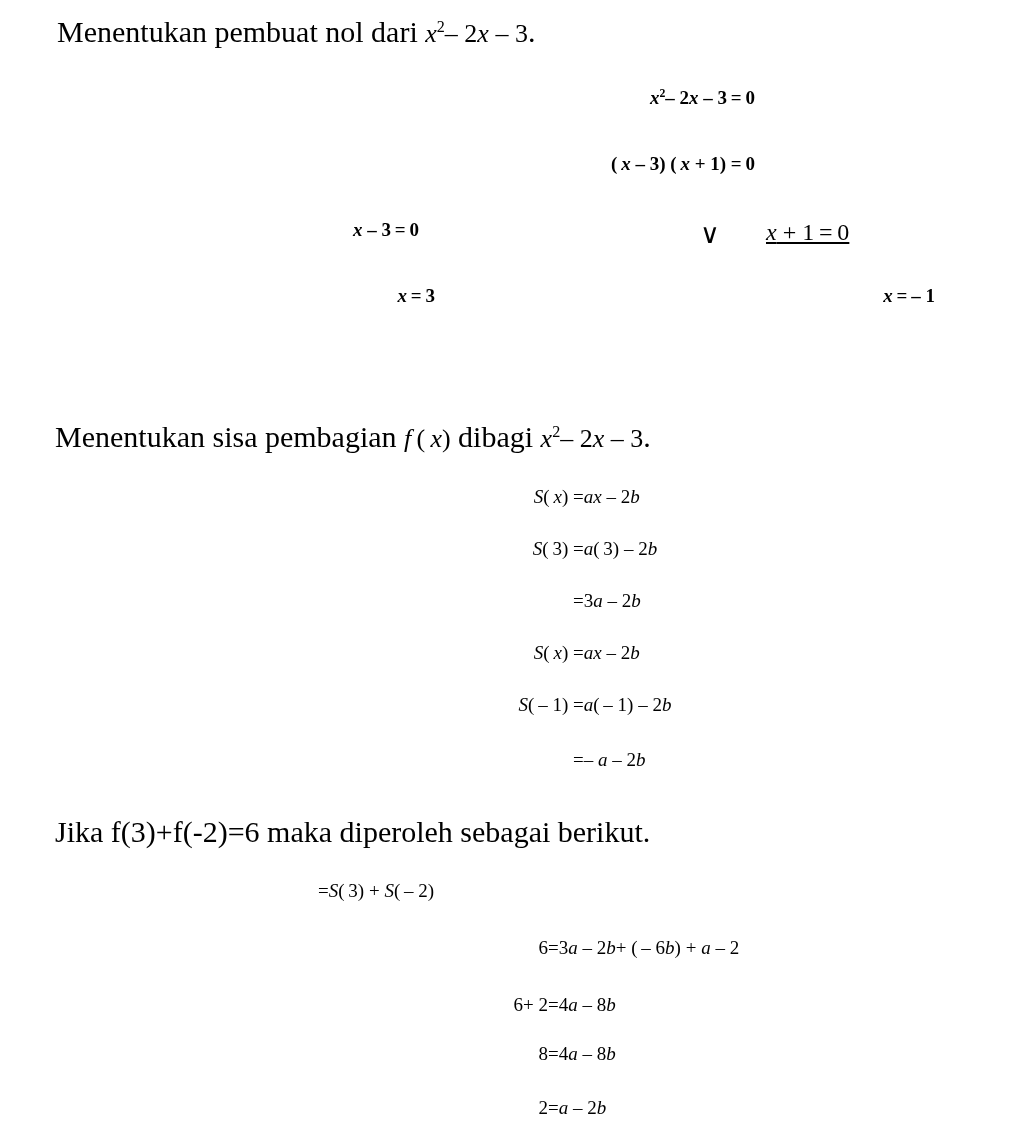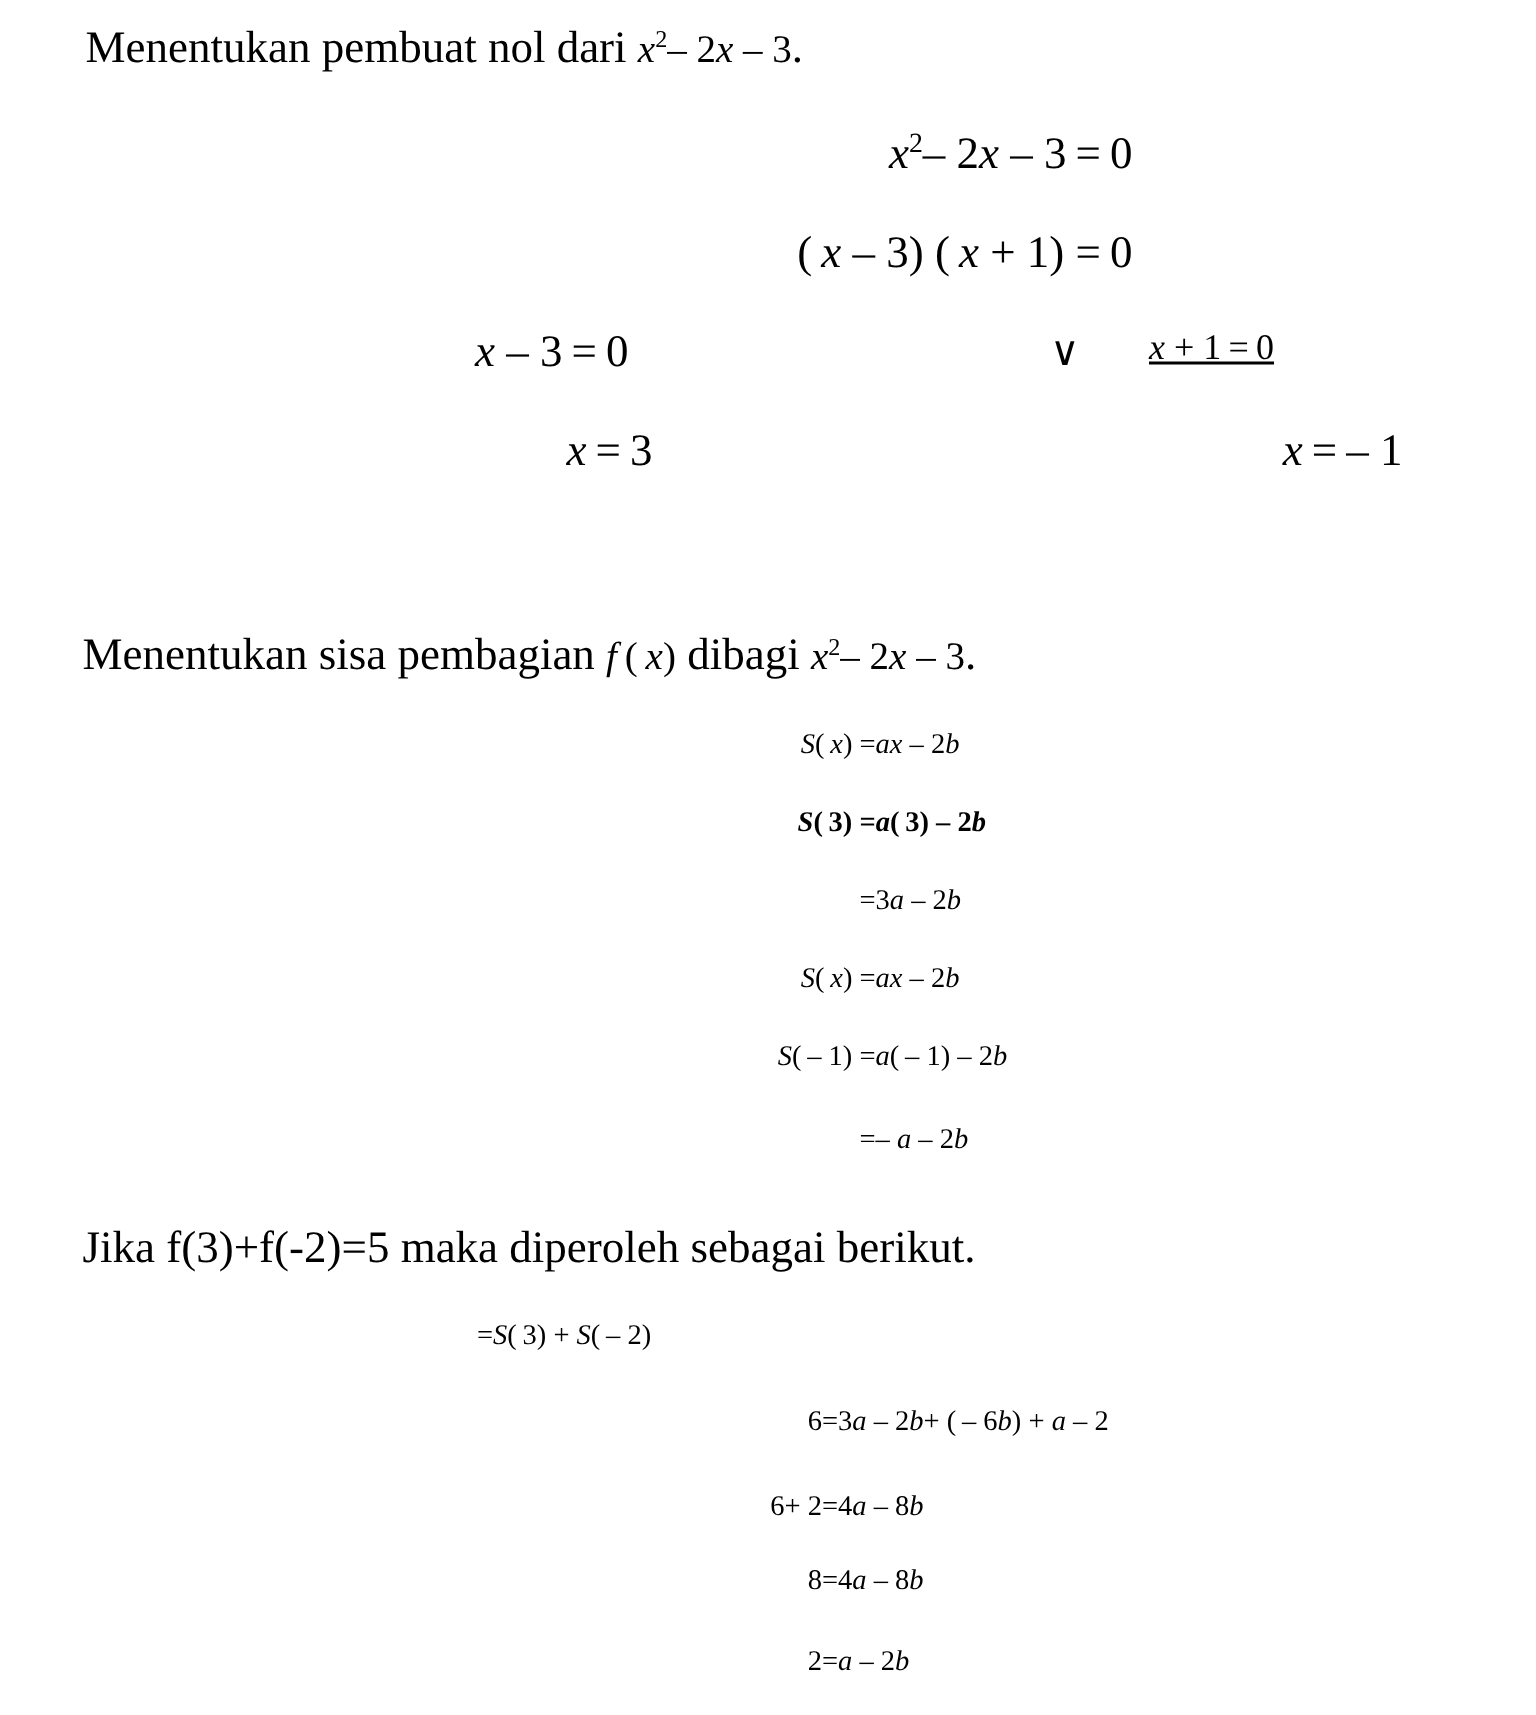--- a/index.html
+++ b/index.html
@@ -52,24 +52,25 @@
   .eq {
     position: absolute;
     font-size: 24px;
     white-space: nowrap;
     line-height: 1;
     text-decoration: underline;
   }
   
   .eq-r {
     position: absolute;
-    font-size: 30px;
+    font-size: 19px;
     white-space: nowrap;
     line-height: 1;
     text-align: right;
+    font-weight: bold;
   }
   
   .eq-split {
     position: absolute;
     font-size: 19px;
     white-space: nowrap;
     line-height: 1;
     display: flex;
     align-items: baseline;
   }
@@ -127,21 +128,21 @@
 
 <div class="prose" style="left:55px; top:421px;">
   <span>Menentukan sisa pembagian </span><span class="m"><span class="i">f</span><span class="mu"> ( </span><span class="i">x</span><span class="mu">)</span></span><span> dibagi </span><span class="m"><span class="i">x</span><sup class="n">2</sup><span class="mu">–&nbsp;2</span><span class="i">x</span><span class="mu">&nbsp;–&nbsp;3</span></span><span>.</span>
 </div>
 
 <div class="eq-split" style="left:330px; top:487px;">
   <span class="lhs" style="width:243px;"><span class="i">S</span><span class="n">( </span><span class="i">x</span><span class="n">)&nbsp;</span></span>
     <span class="rhs"><span class="n">=</span><span class="i">ax</span><span class="n">&nbsp;–&nbsp;2</span><span class="i">b</span></span>
 </div>
 
-<div class="eq-split" style="left:330px; top:539px;font-weight:bold;">
+<div class="eq-split" style="left:330px; top:539px;">
   <span class="lhs" style="width:243px;"><span class="i">S</span><span class="n">( 3)&nbsp;</span></span>
     <span class="rhs"><span class="n">=</span><span class="i">a</span><span class="n">( 3)&nbsp;–&nbsp;2</span><span class="i">b</span></span>
 </div>
 
 <div class="eq-split" style="left:330px; top:591px;">
   <span class="lhs" style="width:243px;"></span>
     <span class="rhs"><span class="n">=3</span><span class="i">a</span><span class="n">&nbsp;–&nbsp;2</span><span class="i">b</span></span>
 </div>
 
 <div class="eq-split" style="left:330px; top:643px;">
@@ -152,21 +153,21 @@
 <div class="eq-split" style="left:330px; top:695px;">
   <span class="lhs" style="width:243px;"><span class="i">S</span><span class="n">( –&nbsp;1)&nbsp;</span></span>
     <span class="rhs"><span class="n">=</span><span class="i">a</span><span class="n">( –&nbsp;1)&nbsp;–&nbsp;2</span><span class="i">b</span></span>
 </div>
 
 <div class="eq-split" style="left:330px; top:750px;">
   <span class="lhs" style="width:243px;"></span>
     <span class="rhs"><span class="n">=–&nbsp;</span><span class="i">a</span><span class="n">&nbsp;–&nbsp;2</span><span class="i">b</span></span>
 </div>
 
-<div class="prose-upright" style="left:55px; top:816px;">Jika f(3)+f(-2)=5 maka diperoleh sebagai berikut.</div>
+<div class="prose-upright" style="left:55px; top:816px;">Jika f(3)+f(-2)=6 maka diperoleh sebagai berikut.</div>
 
 <div class="eq-split" style="left:318px; top:881px;">
     <span class="rhs"><span class="n">=</span><span class="i">S</span><span class="n">( 3)&nbsp;+&nbsp;</span><span class="i">S</span><span class="n">( –&nbsp;2)</span></span>
 </div>
 
 <div class="eq-split" style="left:318px; top:938px;">
   <span class="lhs" style="width:230px;"><span class="n">6</span></span>
     <span class="rhs"><span class="n">=3</span><span class="i">a</span><span class="n">&nbsp;–&nbsp;2</span><span class="i">b</span><span class="n">+&nbsp;( –&nbsp;6</span><span class="i">b</span><span class="n">)&nbsp;+&nbsp;</span><span class="i">a</span><span class="n">&nbsp;–&nbsp;2</span></span>
 </div>
 

